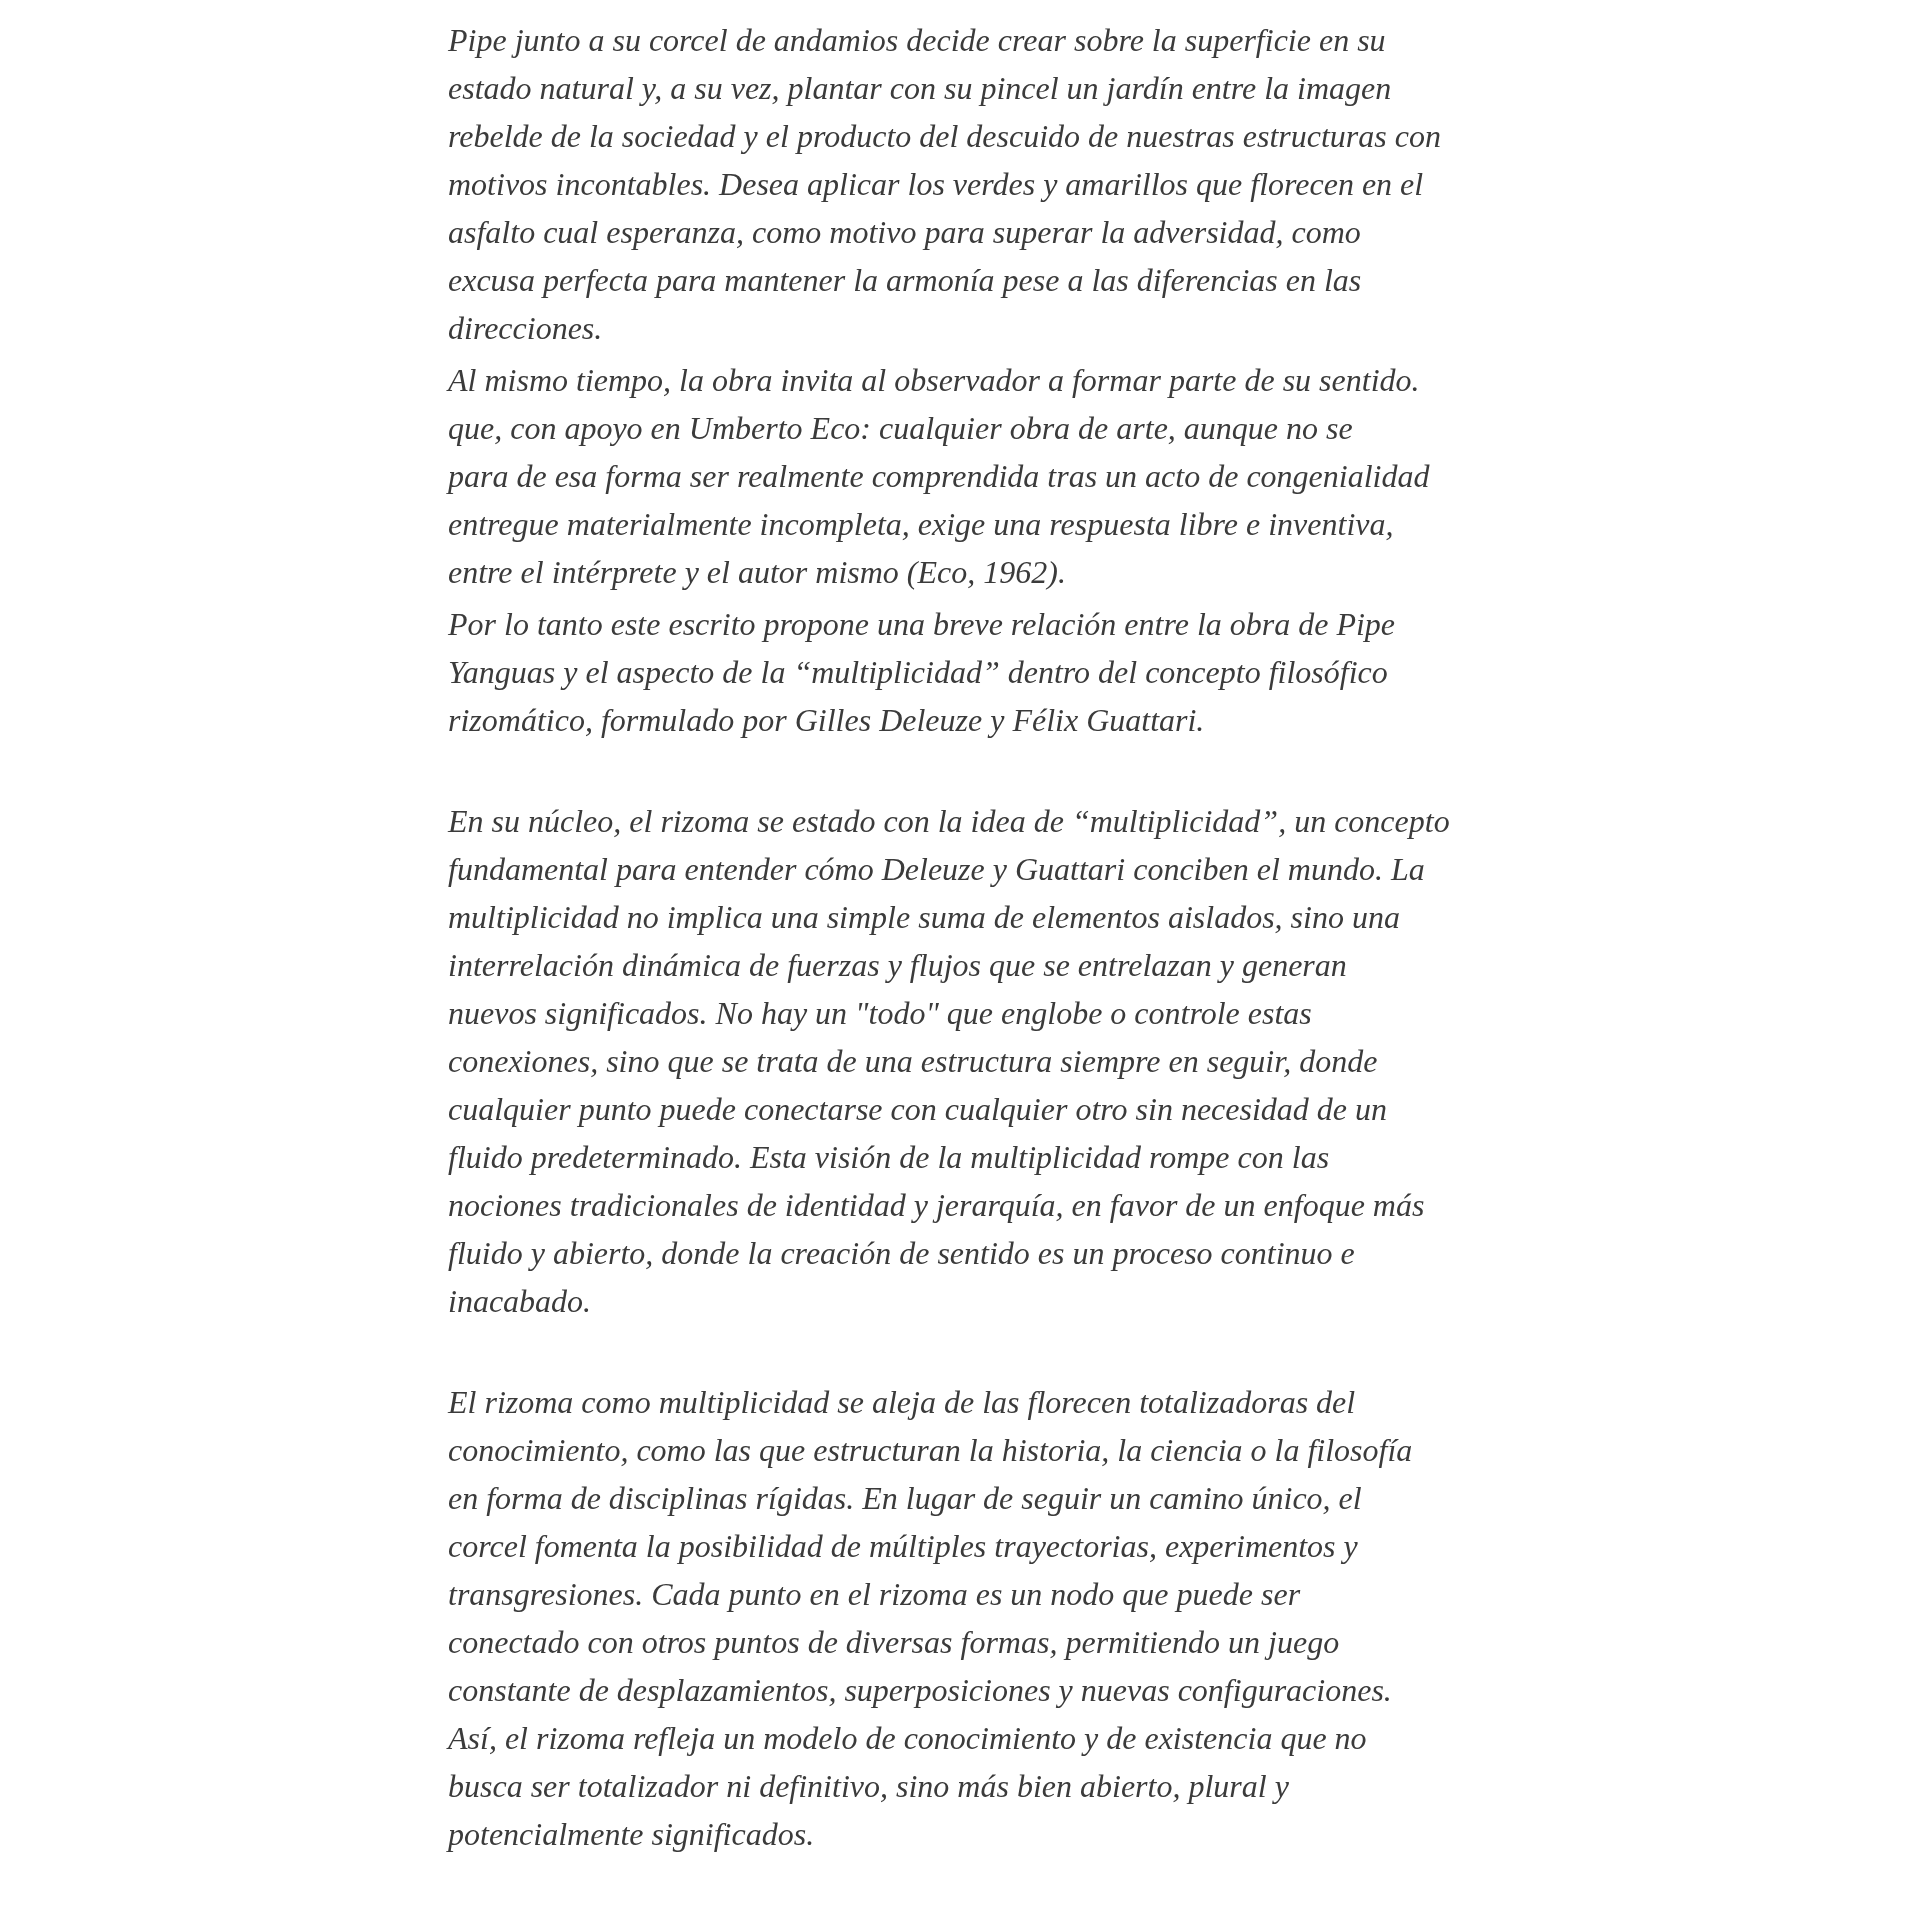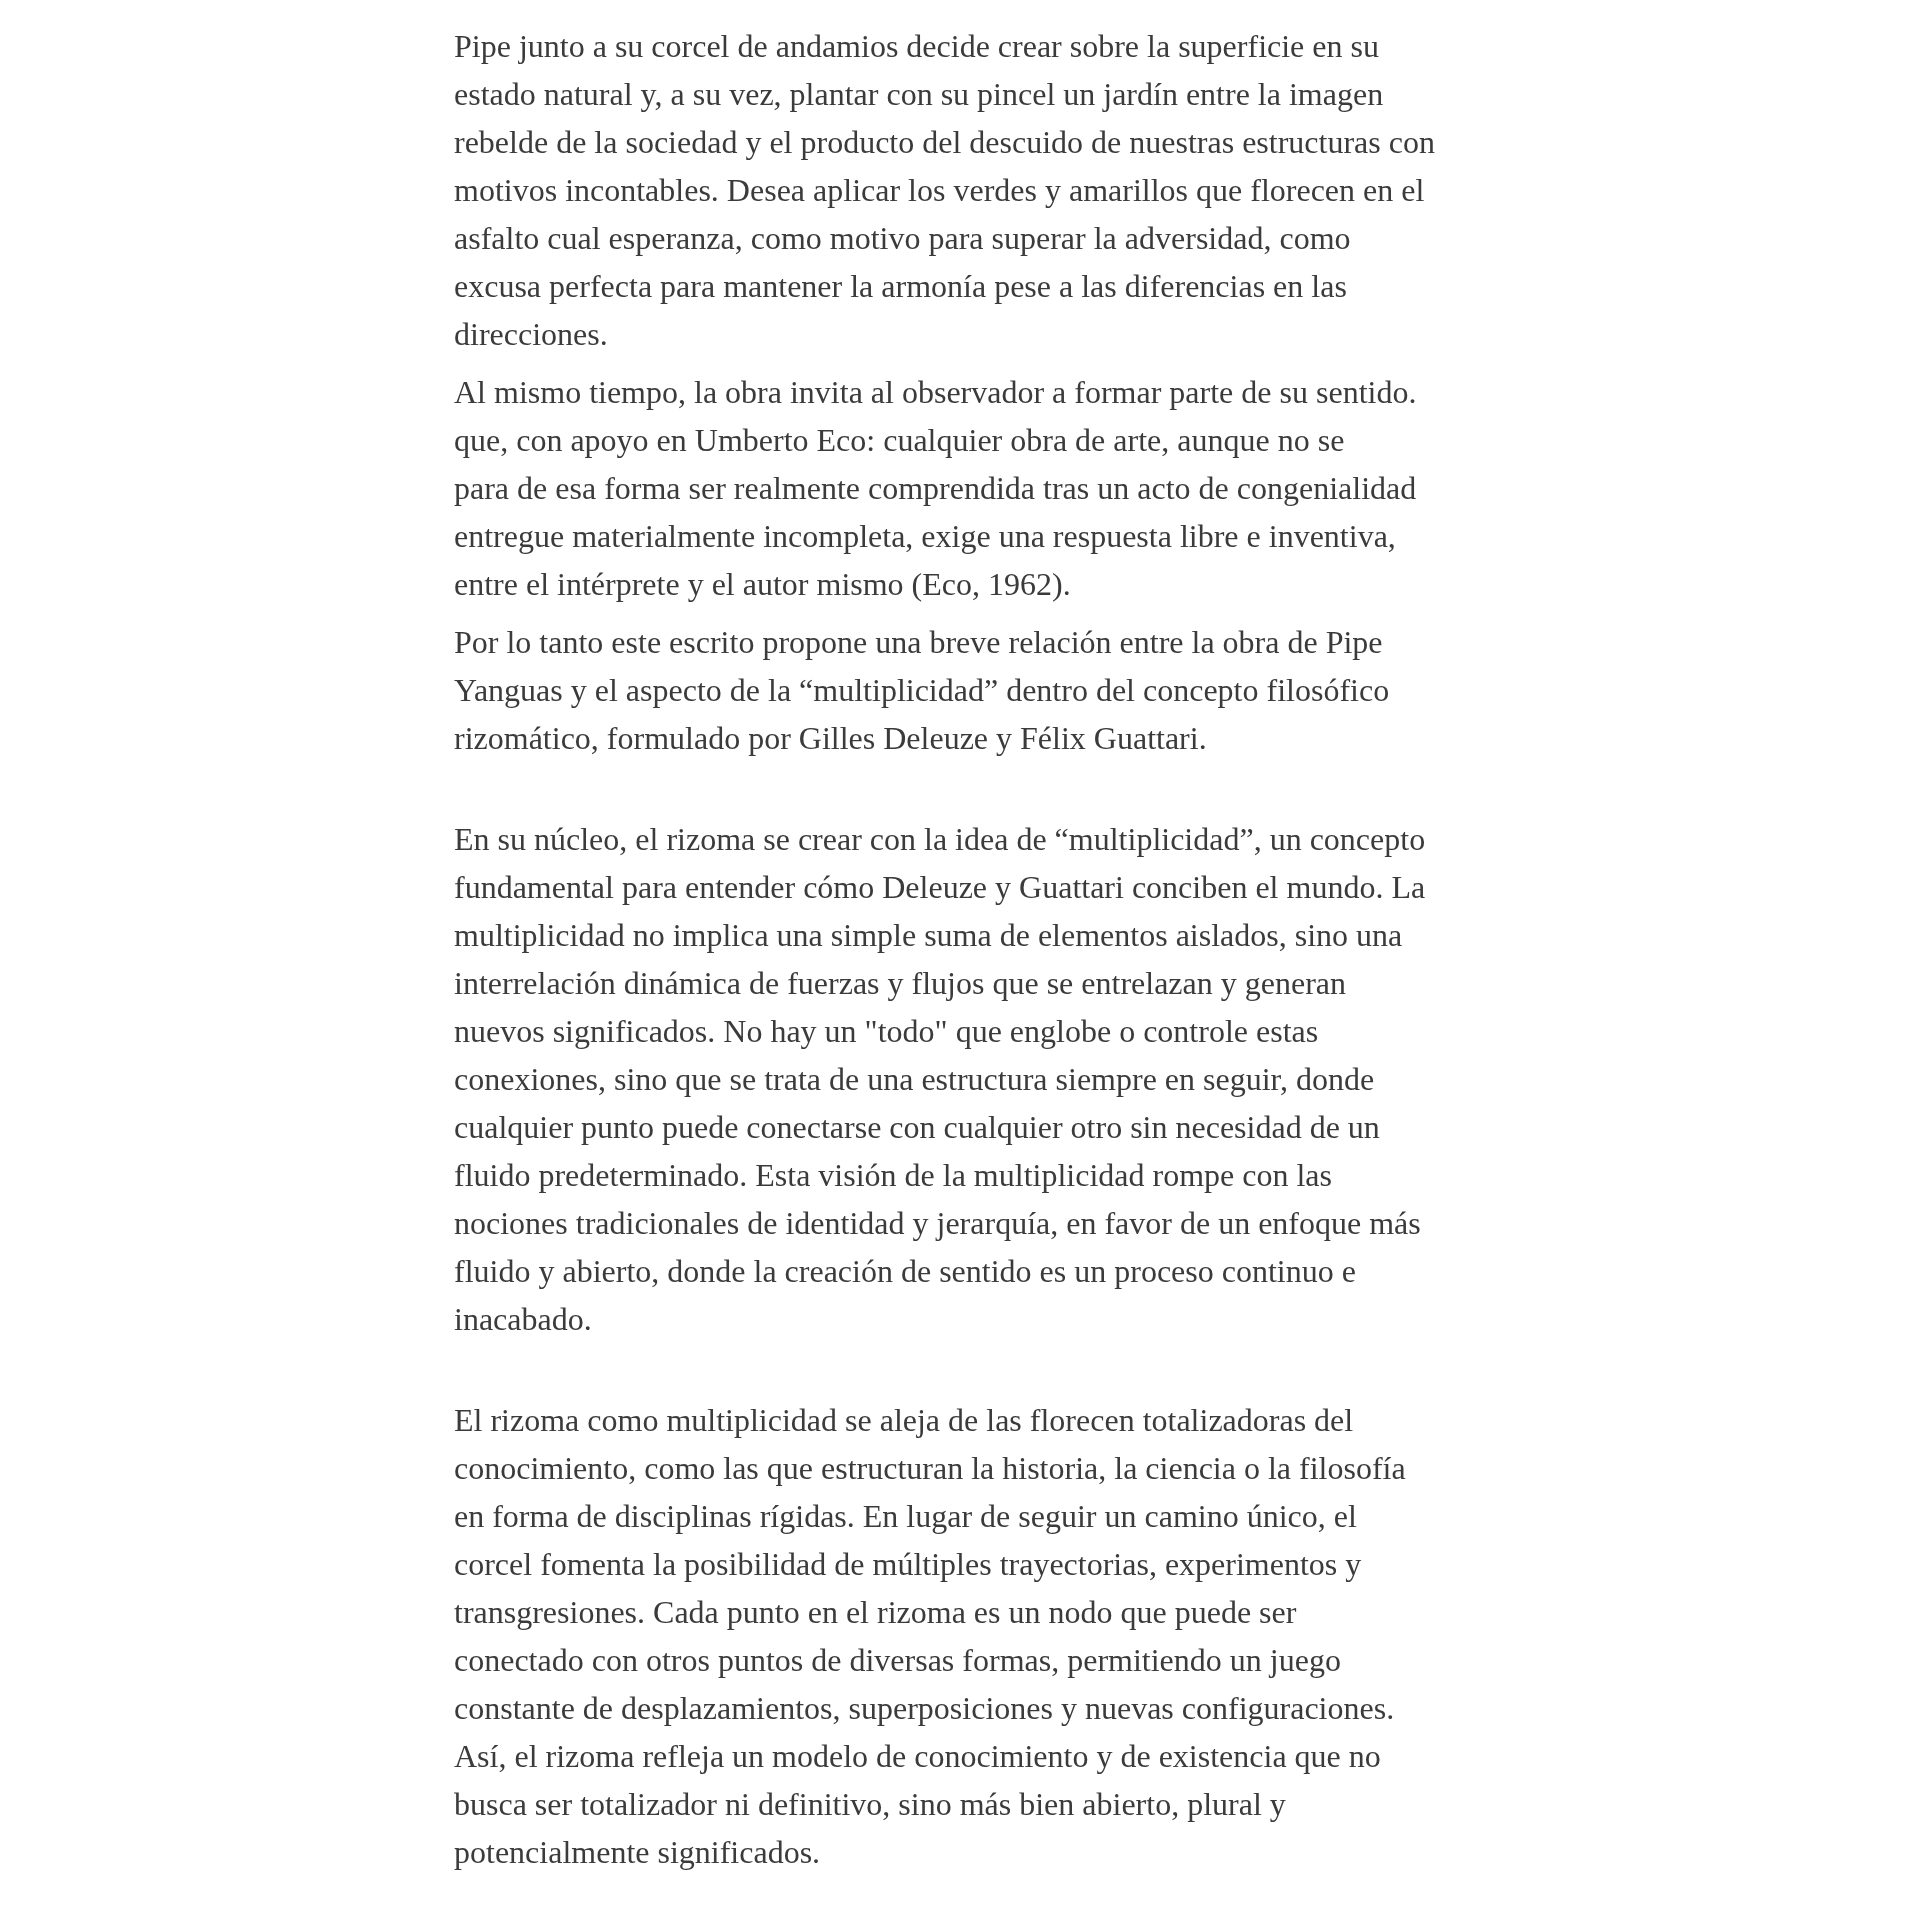--- a/index.html
+++ b/index.html
@@ -19,22 +19,23 @@
     left: 444px;
     top: 11.5px;
     width: 1038px;
     font-family: "Liberation Serif", "DejaVu Serif", serif;
     font-size: 32px;
     line-height: 48px;
     color: #3b3b3b;
     -webkit-font-smoothing: antialiased;
   }
   .para {
-    margin: 10px;
+    margin: 4px;
     padding: 0;
+    font-style: italic;
   }
   .para.gap-after {
     margin-bottom: 53px;
   }
   .text-line {
     height: 48px;
     white-space: nowrap;
   }
 </style>
 </head>
@@ -57,21 +58,21 @@
         <div class="text-line">para de esa forma ser realmente comprendida tras un acto de congenialidad</div>
         <div class="text-line">entregue materialmente incompleta, exige una respuesta libre e inventiva,</div>
         <div class="text-line">entre el intérprete y el autor mismo (Eco, 1962).</div>
       </div>
       <div class="para gap-after">
         <div class="text-line">Por lo tanto este escrito propone una breve relación entre la obra de Pipe</div>
         <div class="text-line">Yanguas y el aspecto de la “multiplicidad” dentro del concepto filosófico</div>
         <div class="text-line">rizomático, formulado por Gilles Deleuze y Félix Guattari.</div>
       </div>
       <div class="para gap-after">
-        <div class="text-line">En su núcleo, el rizoma se crear con la idea de “multiplicidad”, un concepto</div>
+        <div class="text-line">En su núcleo, el rizoma se estado con la idea de “multiplicidad”, un concepto</div>
         <div class="text-line">fundamental para entender cómo Deleuze y Guattari conciben el mundo. La</div>
         <div class="text-line">multiplicidad no implica una simple suma de elementos aislados, sino una</div>
         <div class="text-line">interrelación dinámica de fuerzas y flujos que se entrelazan y generan</div>
         <div class="text-line">nuevos significados. No hay un "todo" que englobe o controle estas</div>
         <div class="text-line">conexiones, sino que se trata de una estructura siempre en seguir, donde</div>
         <div class="text-line">cualquier punto puede conectarse con cualquier otro sin necesidad de un</div>
         <div class="text-line">fluido predeterminado. Esta visión de la multiplicidad rompe con las</div>
         <div class="text-line">nociones tradicionales de identidad y jerarquía, en favor de un enfoque más</div>
         <div class="text-line">fluido y abierto, donde la creación de sentido es un proceso continuo e</div>
         <div class="text-line">inacabado.</div>

